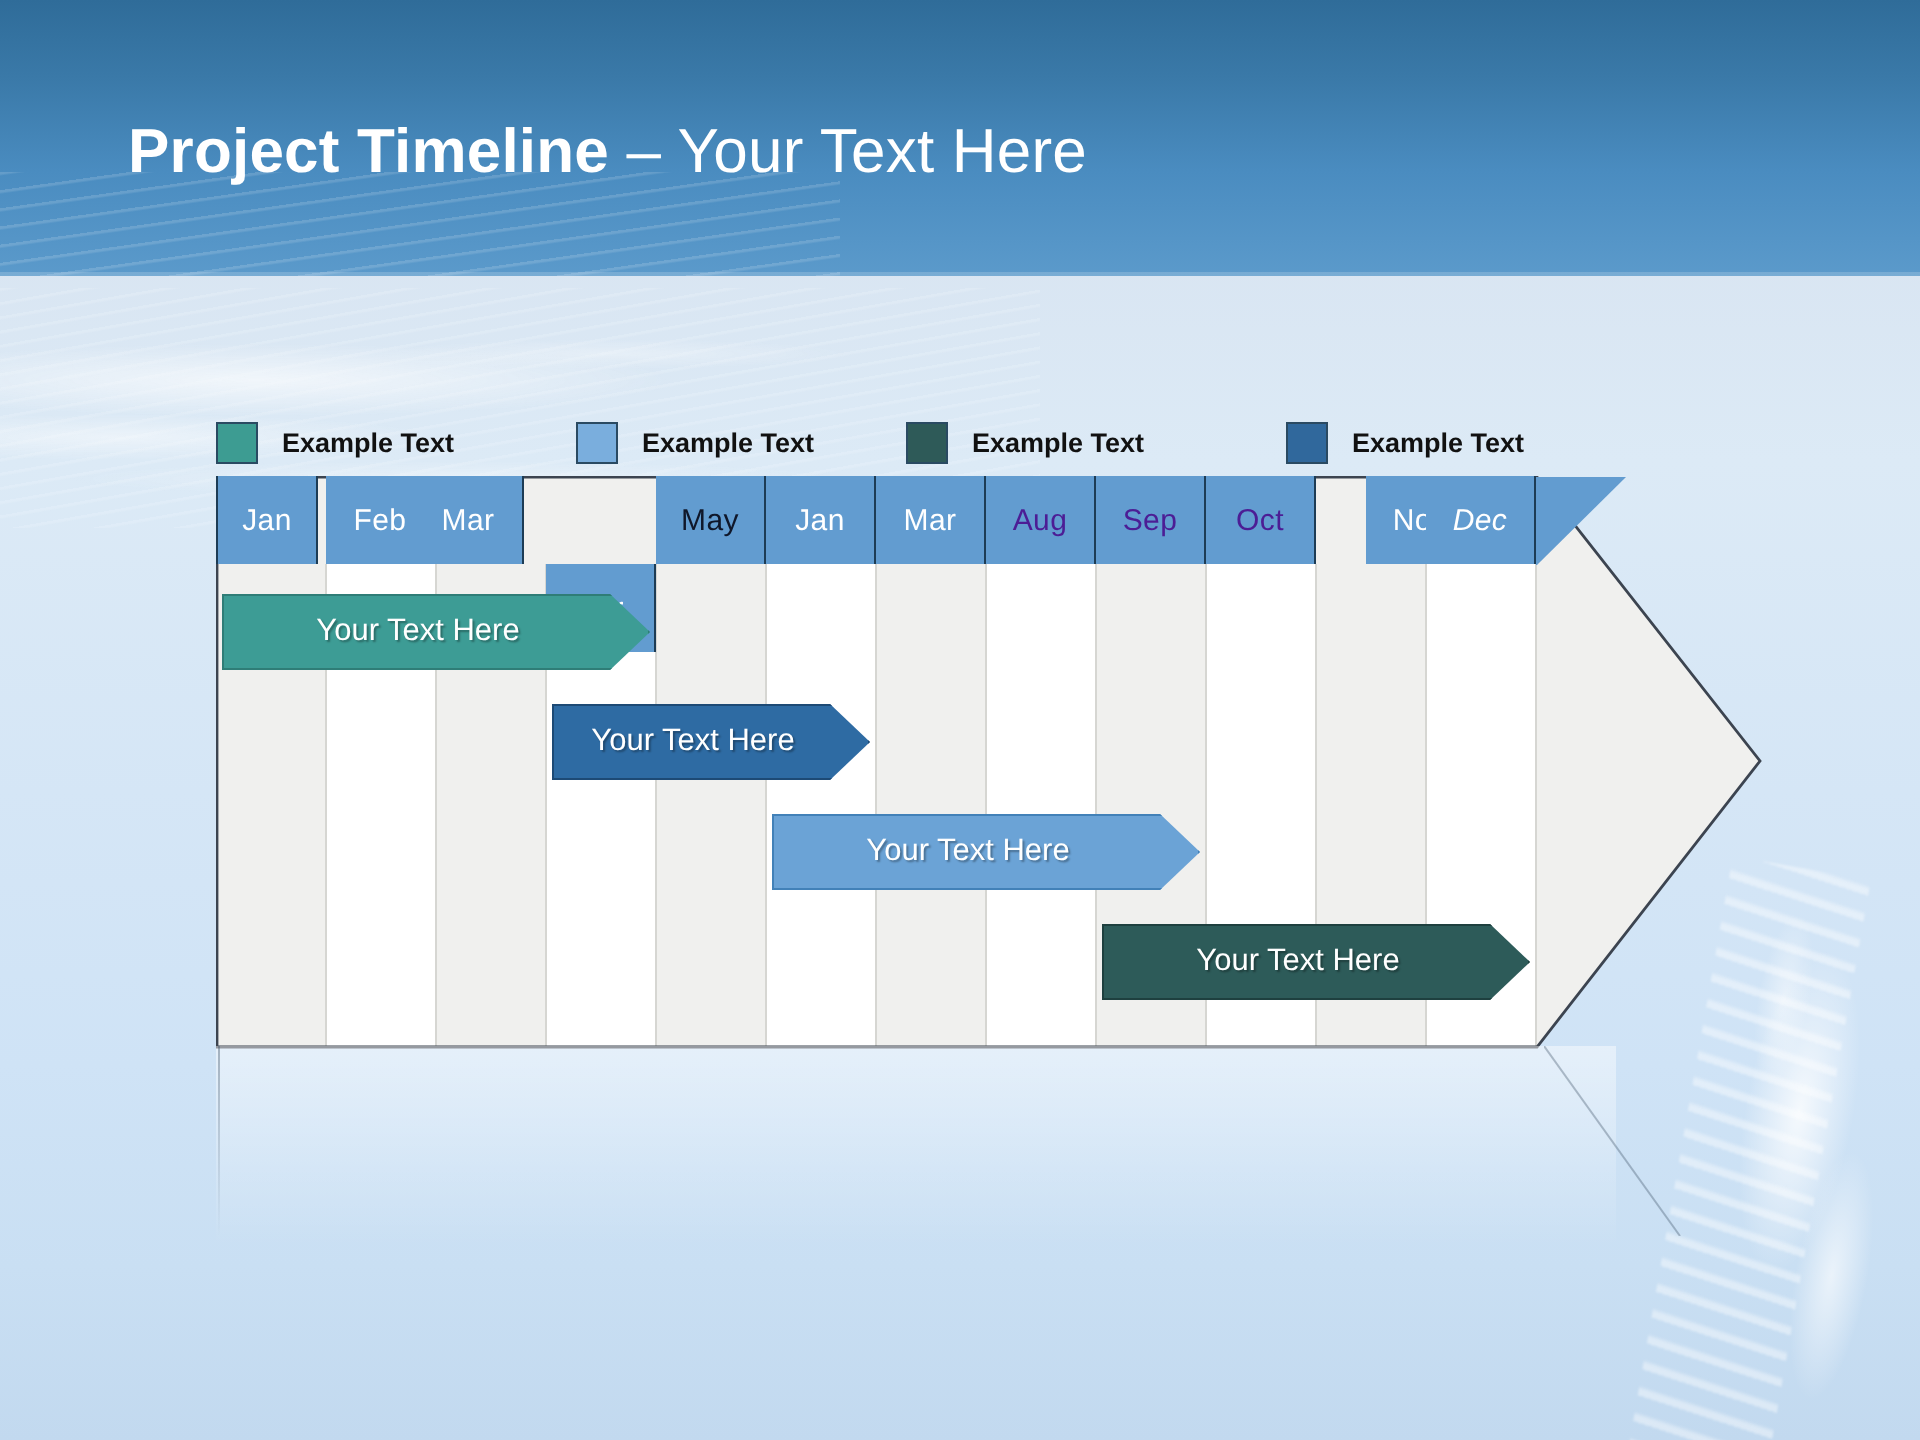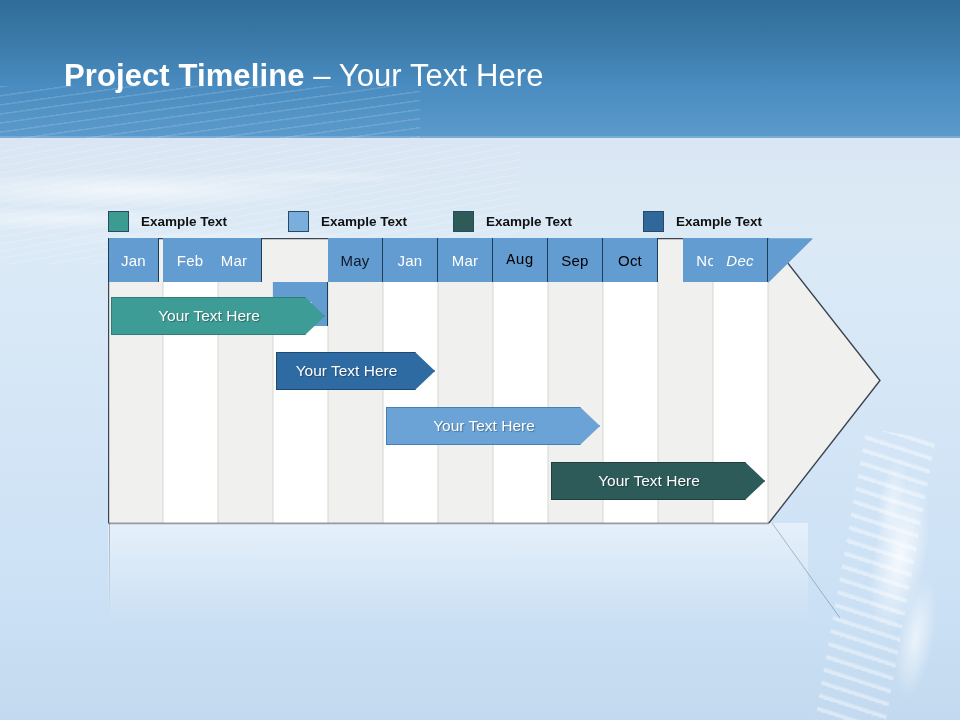--- a/index.html
+++ b/index.html
@@ -245,23 +245,23 @@
         </g>
         <polygon points="0.5,0.5 660.5,0.5 772,142.5 660.5,285.5 0.5,285.5" fill="none" stroke="#3c4450" stroke-width="1.4"></polygon>
       </svg>
       <div class="month-cell first" style="left: 0px; width: 51px; background: rgb(98, 156, 208); color: rgb(255, 255, 255);">Jan</div>
       <div class="month-cell" style="left: 55px; width: 55px; background: rgb(98, 156, 208); color: rgb(255, 255, 255);">Feb</div>
       <div class="month-cell" style="left: 99px; width: 55px; background: rgb(98, 156, 208); color: rgb(255, 255, 255);">Mar</div>
       <div class="month-cell" style="left: 165px; width: 55px; background: rgb(98, 156, 208); color: rgb(255, 255, 255); margin-top: 44px;">Apr</div>
       <div class="month-cell" style="left: 220px; width: 55px; background: rgb(98, 156, 208); color: #0f172a;">May</div>
       <div class="month-cell" style="left: 275px; width: 55px; background: rgb(98, 156, 208); color: rgb(255, 255, 255);">Jan</div>
       <div class="month-cell" style="left: 330px; width: 55px; background: rgb(98, 156, 208); color: rgb(255, 255, 255);">Mar</div>
-      <div class="month-cell" style="left: 385px; width: 55px; background: rgb(98, 156, 208); color: #000000; font-family: Liberation Mono, monospace;">Aug</div>
-      <div class="month-cell" style="left: 440px; width: 55px; background: rgb(98, 156, 208); color: #000000;">Sep</div>
-      <div class="month-cell" style="left: 495px; width: 55px; background: rgb(98, 156, 208); color: #000000;">Oct</div>
+      <div class="month-cell" style="left: 385px; width: 55px; background: rgb(98, 156, 208); color: #4c1d95;">Aug</div>
+      <div class="month-cell" style="left: 440px; width: 55px; background: rgb(98, 156, 208); color: #4c1d95;">Sep</div>
+      <div class="month-cell" style="left: 495px; width: 55px; background: rgb(98, 156, 208); color: #4c1d95;">Oct</div>
       <div class="month-cell" style="left: 575px; width: 55px; background: rgb(98, 156, 208); color: rgb(255, 255, 255);">Nov</div>
       <div class="month-cell" style="left: 605px; width: 55px; background: rgb(98, 156, 208); color: rgb(255, 255, 255); font-style: italic;">Dec</div>
       <svg width="115" height="46" viewBox="0 0 115 46" style="position: absolute; left: 660px; top: 0px;">
         <polygon points="0,0.5 45,0.5 0.5,44.5 0,44.5" fill="#629cd0"></polygon>
         <polygon points="0,0.5 44,0.5 0.5,44" fill="#629cd0"></polygon>
       </svg>
       <div class="bar" style="left: 3px; top: 59px; width: 214px; background: rgb(61, 156, 149); color: rgb(255, 255, 255); border: 1px solid rgb(47, 125, 119); clip-path: polygon(0px 0px, calc(100% - 20px) 0px, 100% 50%, calc(100% - 20px) 100%, 0px 100%);">
         <span>Your  Text Here</span>
       </div>
       <div class="bar" style="left: 168px; top: 114px; width: 159px; background: rgb(46, 107, 163); color: rgb(255, 255, 255); border: 1px solid rgb(29, 74, 117); clip-path: polygon(0px 0px, calc(100% - 20px) 0px, 100% 50%, calc(100% - 20px) 100%, 0px 100%);">

